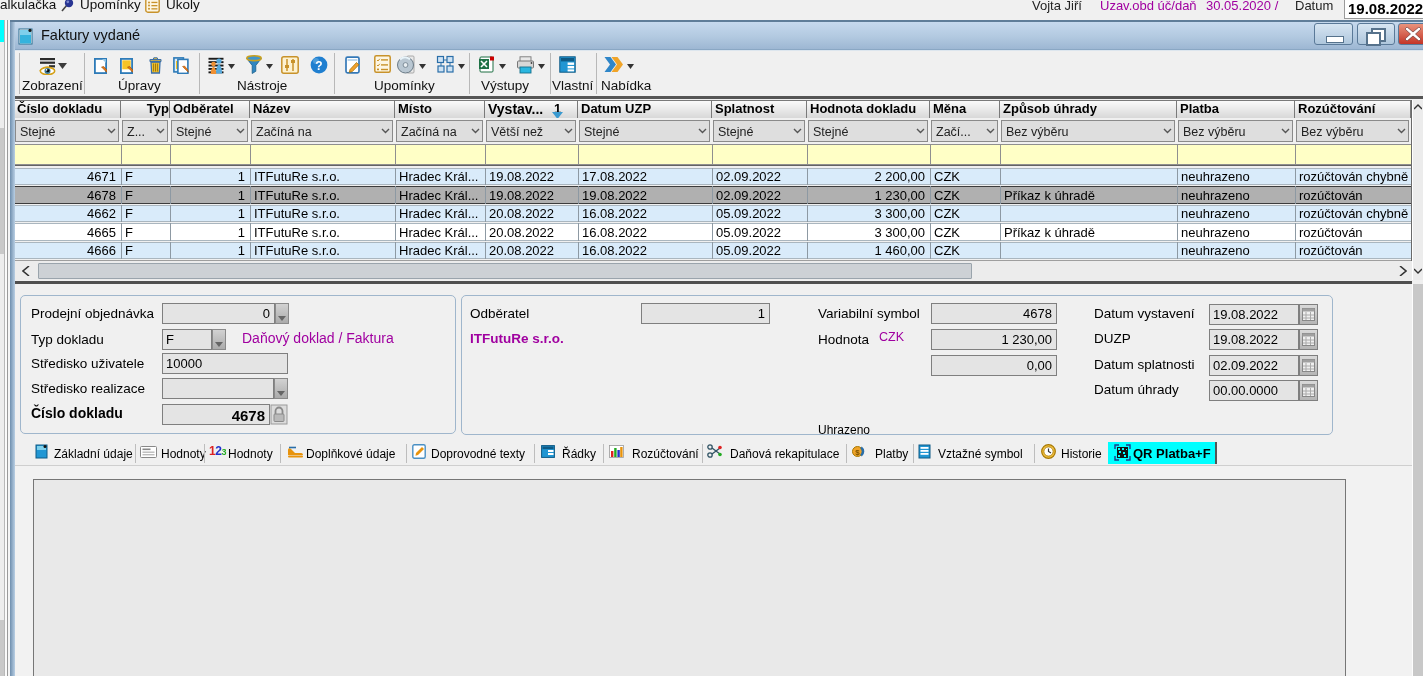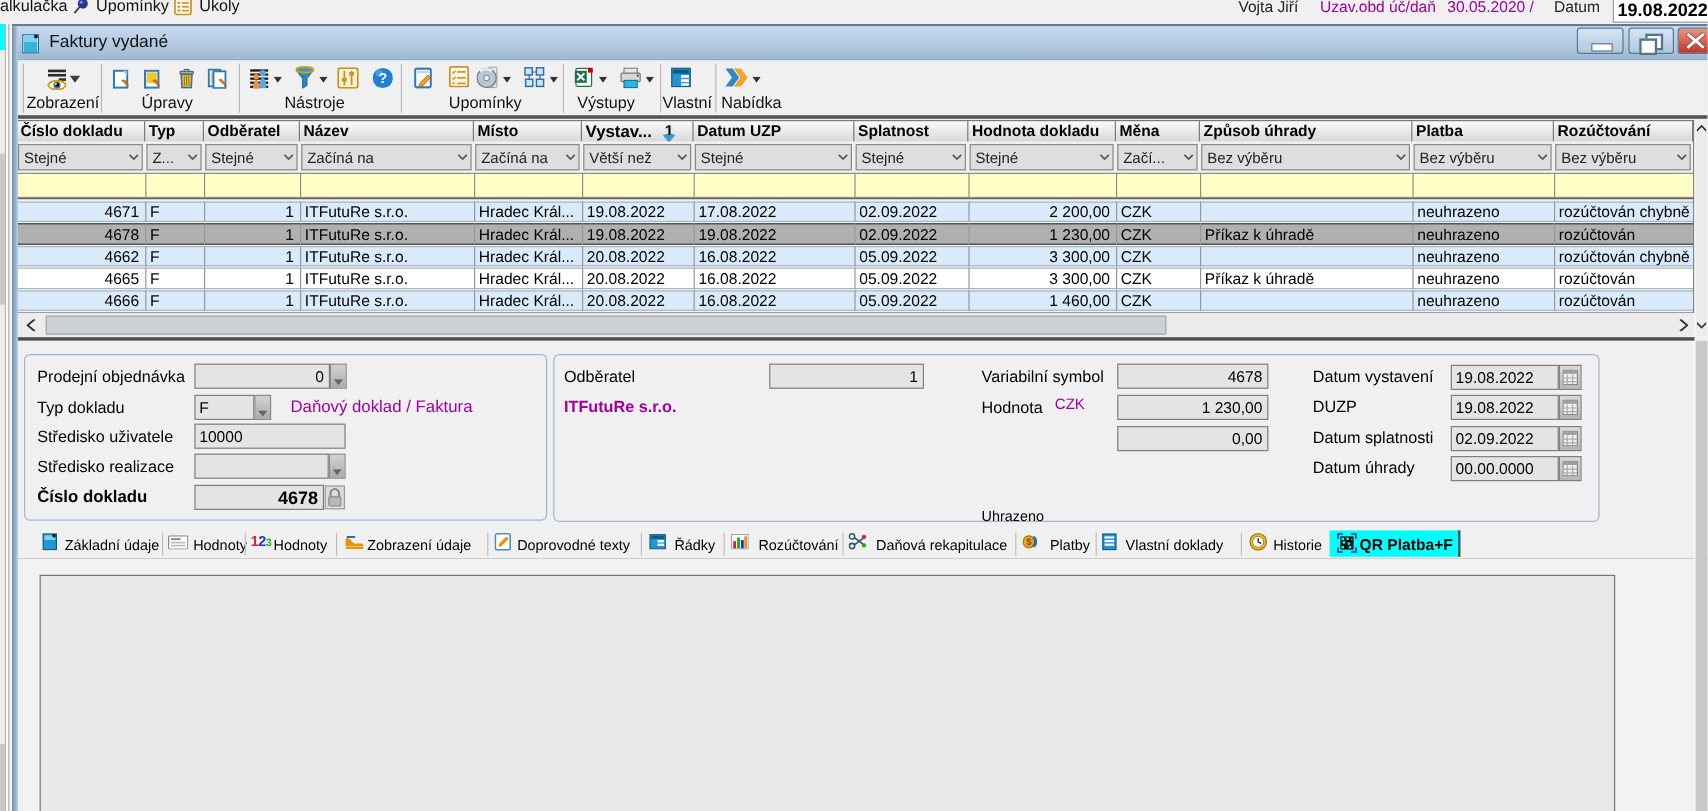--- a/index.html
+++ b/index.html
@@ -209,21 +209,21 @@
 <svg style="position:absolute;left:604px;top:56px;" width="20" height="17" viewBox="0 0 20 17">
       <path d="M0.5 1 L6 8.5 L0.5 16 L6.5 16 L12 8.5 L6.5 1 Z" fill="#2f86c8"></path>
       <path d="M7.5 1 L13 8.5 L7.5 16 L13.5 16 L19 8.5 L13.5 1 Z" fill="#f0a428"></path>
     </svg>
 <svg style="position:absolute;left:627px;top:64px;" width="7" height="5" viewBox="0 0 7 5">
       <path d="M0 0 L7 0 L3.5 5 Z" fill="#333"></path>
     </svg>
 <div style="position:absolute;left:13px;top:100px;width:1399px;height:18px;background:linear-gradient(#fafafa,#d8d8d8);border-top:1px solid #7a7a7a;box-sizing:border-box;"></div>
 <div style="position:absolute;left:14px;top:101px;width:1px;height:17px;background:#7a7a7a;"></div>
 <div class="t" style="left:14px;top:101px;width:107px;height:17px;border-right:1px solid #7a7a7a;box-sizing:border-box;font-size:13px;font-weight:bold;color:#000;padding-left:3px;overflow:hidden;">Číslo dokladu</div>
-<div class="t" style="left:121px;top:101px;width:49px;height:17px;border-right:1px solid #7a7a7a;box-sizing:border-box;font-size:13px;font-weight:bold;color:#000;padding-left:3px;overflow:hidden;">Typ</div>
+<div class="t" style="left:121px;top:101px;width:49px;height:17px;border-right:1px solid #7a7a7a;box-sizing:border-box;font-size:13px;font-weight:bold;color:#000;padding-left:3px;overflow:hidden;text-align:right;">Typ</div>
 <div class="t" style="left:170px;top:101px;width:80px;height:17px;border-right:1px solid #7a7a7a;box-sizing:border-box;font-size:13px;font-weight:bold;color:#000;padding-left:3px;overflow:hidden;">Odběratel</div>
 <div class="t" style="left:250px;top:101px;width:145px;height:17px;border-right:1px solid #7a7a7a;box-sizing:border-box;font-size:13px;font-weight:bold;color:#000;padding-left:3px;overflow:hidden;">Název</div>
 <div class="t" style="left:395px;top:101px;width:90px;height:17px;border-right:1px solid #7a7a7a;box-sizing:border-box;font-size:13px;font-weight:bold;color:#000;padding-left:3px;overflow:hidden;">Místo</div>
 <div class="t" style="left:485px;top:101px;width:93px;height:17px;border-right:1px solid #7a7a7a;box-sizing:border-box;font-size:14px;font-weight:bold;color:#000;padding-left:3px;overflow:hidden;">Vystav...</div>
 <div class="t" style="left:578px;top:101px;width:134px;height:17px;border-right:1px solid #7a7a7a;box-sizing:border-box;font-size:13px;font-weight:bold;color:#000;padding-left:3px;overflow:hidden;">Datum UZP</div>
 <div class="t" style="left:712px;top:101px;width:95px;height:17px;border-right:1px solid #7a7a7a;box-sizing:border-box;font-size:13px;font-weight:bold;color:#000;padding-left:3px;overflow:hidden;">Splatnost</div>
 <div class="t" style="left:807px;top:101px;width:123px;height:17px;border-right:1px solid #7a7a7a;box-sizing:border-box;font-size:13px;font-weight:bold;color:#000;padding-left:3px;overflow:hidden;">Hodnota dokladu</div>
 <div class="t" style="left:930px;top:101px;width:70px;height:17px;border-right:1px solid #7a7a7a;box-sizing:border-box;font-size:13px;font-weight:bold;color:#000;padding-left:3px;overflow:hidden;">Měna</div>
 <div class="t" style="left:1000px;top:101px;width:177px;height:17px;border-right:1px solid #7a7a7a;box-sizing:border-box;font-size:13px;font-weight:bold;color:#000;padding-left:3px;overflow:hidden;">Způsob úhrady</div>
 <div class="t" style="left:1177px;top:101px;width:118px;height:17px;border-right:1px solid #7a7a7a;box-sizing:border-box;font-size:13px;font-weight:bold;color:#000;padding-left:3px;overflow:hidden;">Platba</div>
@@ -556,21 +556,21 @@
       <rect x="2.5" y="8" width="12" height="1.4" fill="#bbb"></rect>
     </svg>
 <div class="t" style="left:161px;top:447px;font-size:12px;color:#000;">Hodnoty</div>
 <div class="t" style="left:209px;top:444px;font-size:12px;font-weight:bold;letter-spacing:-0.5px;"><span style="color:#d22;">1</span><span style="color:#23c;">2</span><span style="color:#2a2;font-size:9px;">3</span></div>
 <div class="t" style="left:228px;top:447px;font-size:12px;color:#000;">Hodnoty</div>
 <svg style="position:absolute;left:287px;top:446px;" width="17" height="12" viewBox="0 0 17 12">
       <path d="M1 9 L1 4 C1 2 3 2 4 3 L8 7 L14 7 C16 7 16 9 16 9 Z" fill="#e8930c"></path>
       <rect x="1" y="9.5" width="15" height="2" rx="1" fill="#e8930c"></rect>
       <line x1="2" y1="1.5" x2="9" y2="1.5" stroke="#2a6ea8" stroke-width="1.6"></line>
     </svg>
-<div class="t" style="left:306px;top:447px;font-size:12px;color:#000;">Zobrazení údaje</div>
+<div class="t" style="left:306px;top:447px;font-size:12px;color:#000;">Doplňkové údaje</div>
 <svg style="position:absolute;left:412px;top:444px;" width="14" height="15" viewBox="0 0 14 15">
       <rect x="0.8" y="0.8" width="12.4" height="13.4" rx="1.5" fill="#fff" stroke="#4a90c4" stroke-width="1.4"></rect>
       <path d="M4 9 L10 3 L12 5 L6 11 L3.5 11.7 Z" fill="#e8930c"></path>
     </svg>
 <div class="t" style="left:431px;top:447px;font-size:12px;color:#000;">Doprovodné texty</div>
 <svg style="position:absolute;left:541px;top:445px;" width="14" height="13" viewBox="0 0 14 13">
       <rect x="0.6" y="0.6" width="12.8" height="11.8" fill="#2196d3" stroke="#0e5a85" stroke-width="1"></rect>
       <rect x="1.5" y="1.5" width="11" height="2.6" fill="#0e5a85"></rect>
       <rect x="7" y="5" width="5.5" height="2" fill="#fff"></rect>
       <rect x="7" y="8" width="5.5" height="2" fill="#fff"></rect>
@@ -597,21 +597,21 @@
       <path d="M9 3.5 A5 5 0 0 1 9 11.5" fill="none" stroke="#2a6ea8" stroke-width="2.6"></path>
       <text x="5.5" y="10.5" font-size="8" font-weight="bold" fill="#7a5200" text-anchor="middle" font-family="Liberation Sans">$</text>
     </svg>
 <div class="t" style="left:875px;top:447px;font-size:12px;color:#000;">Platby</div>
 <svg style="position:absolute;left:918px;top:444px;" width="14" height="15" viewBox="0 0 14 15">
       <rect x="1" y="1" width="11" height="13" fill="#2196d3" stroke="#0e5a85" stroke-width="1"></rect>
       <rect x="2.5" y="3" width="8" height="1.8" fill="#fff"></rect>
       <rect x="2.5" y="6" width="8" height="1.8" fill="#fff"></rect>
       <rect x="2.5" y="9" width="8" height="1.8" fill="#fff"></rect>
     </svg>
-<div class="t" style="left:938px;top:447px;font-size:12px;color:#000;">Vlastní doklady</div>
+<div class="t" style="left:938px;top:447px;font-size:12px;color:#000;">Vztažné symbol</div>
 <svg style="position:absolute;left:1041px;top:444px;" width="15" height="15" viewBox="0 0 15 15">
       <circle cx="7.5" cy="7.5" r="6.8" fill="#f0c040" stroke="#a87800" stroke-width="1.2"></circle>
       <circle cx="7.5" cy="7.5" r="4.6" fill="#fff" stroke="#a87800" stroke-width="0.8"></circle>
       <path d="M7.5 4.5 L7.5 7.5 L10 9" stroke="#333" stroke-width="1.2" fill="none"></path>
     </svg>
 <div class="t" style="left:1061px;top:447px;font-size:12px;color:#000;">Historie</div>
 <div style="position:absolute;left:135px;top:444px;width:1px;height:19px;background:#bdbdbd;"></div>
 <div style="position:absolute;left:204px;top:444px;width:1px;height:19px;background:#bdbdbd;"></div>
 <div style="position:absolute;left:280px;top:444px;width:1px;height:19px;background:#bdbdbd;"></div>
 <div style="position:absolute;left:406px;top:444px;width:1px;height:19px;background:#bdbdbd;"></div>

